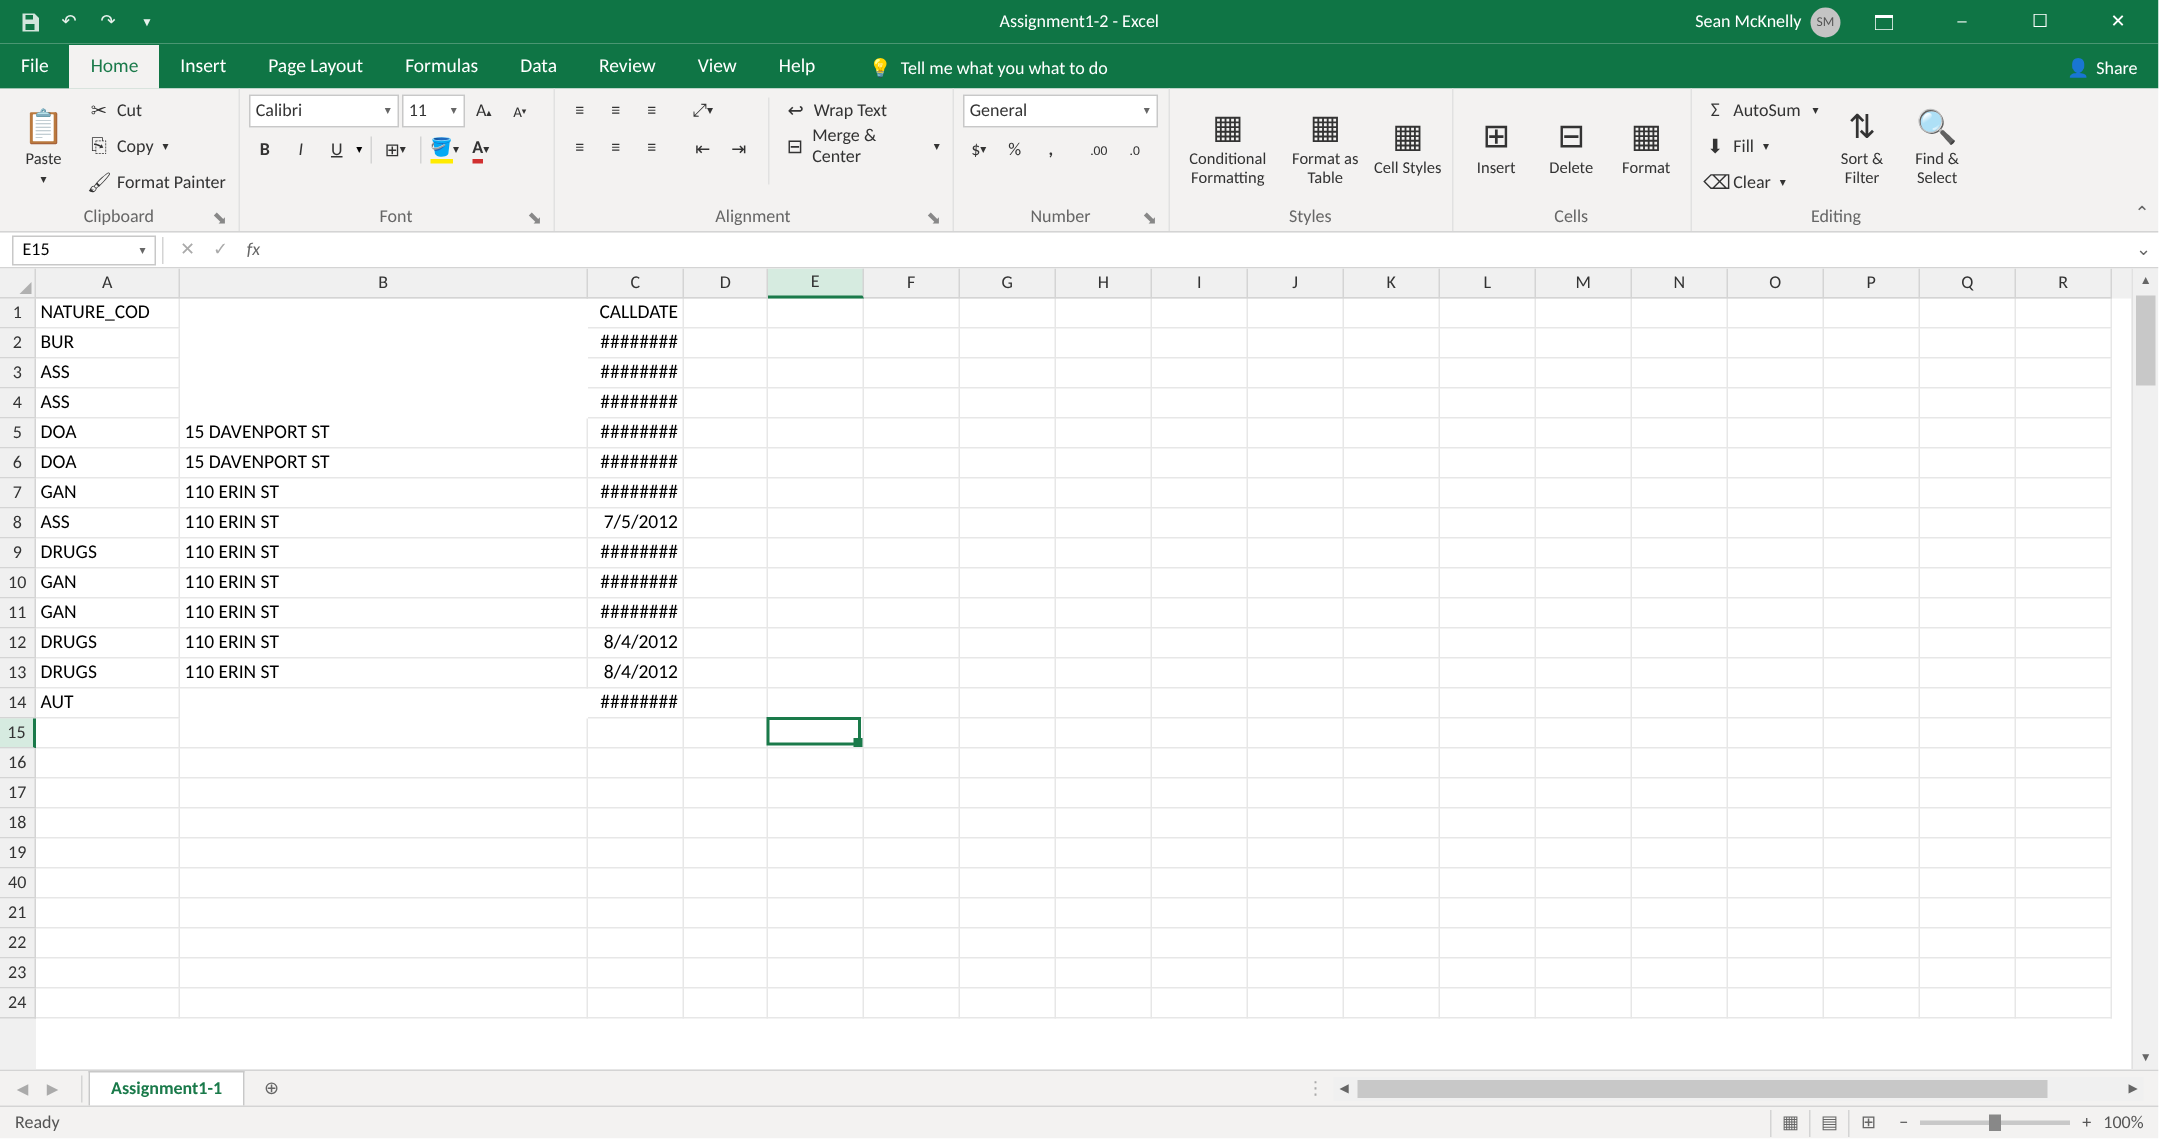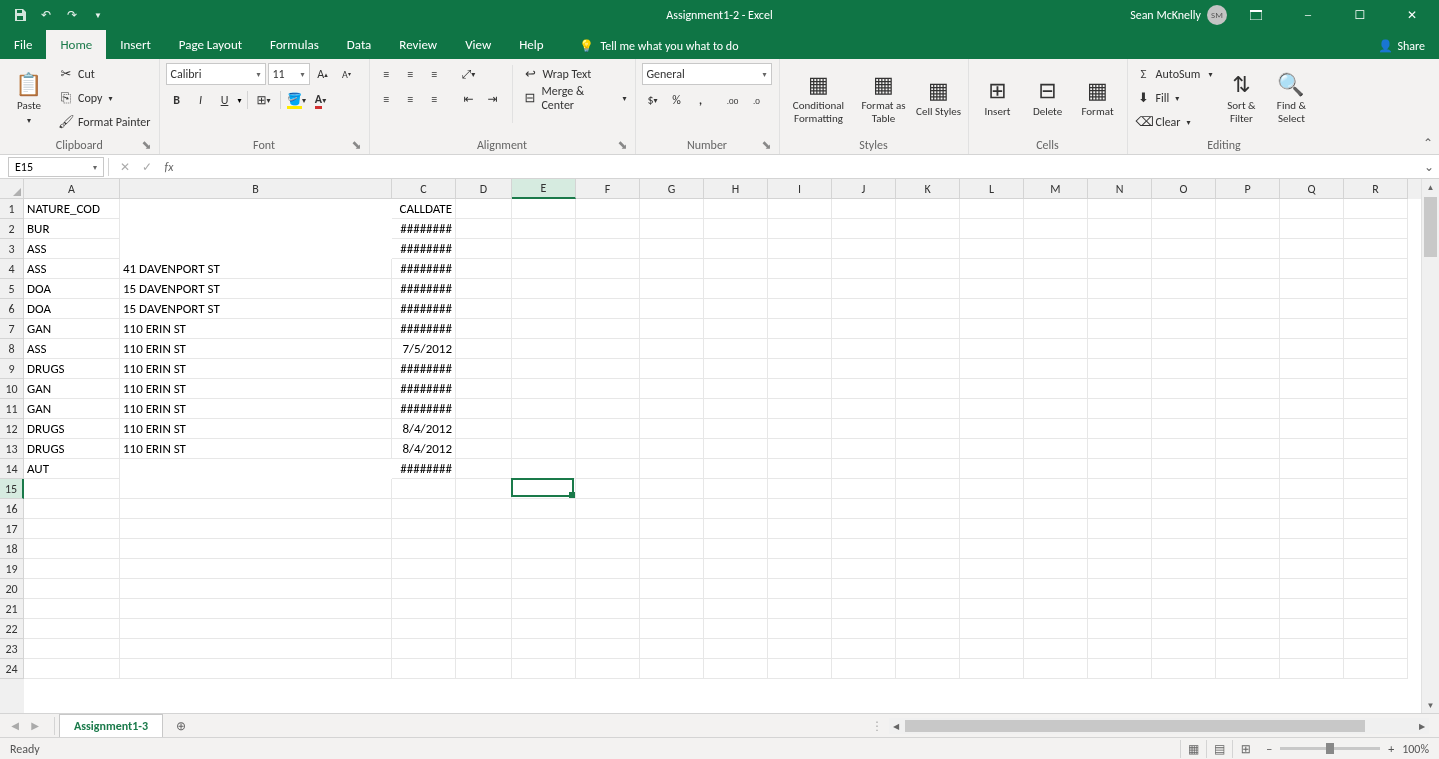--- a/index.html
+++ b/index.html
@@ -364,21 +364,21 @@
       <div class="row-h">10</div>
       <div class="row-h">11</div>
       <div class="row-h">12</div>
       <div class="row-h">13</div>
       <div class="row-h">14</div>
       <div class="row-h sel">15</div>
       <div class="row-h">16</div>
       <div class="row-h">17</div>
       <div class="row-h">18</div>
       <div class="row-h">19</div>
-      <div class="row-h">20</div>
+      <div class="row-h">40</div>
       <div class="row-h">21</div>
       <div class="row-h">22</div>
       <div class="row-h">23</div>
       <div class="row-h">24</div>
     </div>
   <div class="cells" id="cells">
       <div class="cell" style="left: 0px; top: 0px; width: 96px;">NATURE_COD</div>
       <div class="cell right" style="left: 368px; top: 0px; width: 64px;">CALLDATE</div>
       <div class="cell" style="left: 432px; top: 0px; width: 56px;"></div>
       <div class="cell" style="left: 488px; top: 0px; width: 64px;"></div>
@@ -423,21 +423,20 @@
       <div class="cell" style="left: 808px; top: 40px; width: 64px;"></div>
       <div class="cell" style="left: 872px; top: 40px; width: 64px;"></div>
       <div class="cell" style="left: 936px; top: 40px; width: 64px;"></div>
       <div class="cell" style="left: 1000px; top: 40px; width: 64px;"></div>
       <div class="cell" style="left: 1064px; top: 40px; width: 64px;"></div>
       <div class="cell" style="left: 1128px; top: 40px; width: 64px;"></div>
       <div class="cell" style="left: 1192px; top: 40px; width: 64px;"></div>
       <div class="cell" style="left: 1256px; top: 40px; width: 64px;"></div>
       <div class="cell" style="left: 1320px; top: 40px; width: 64px;"></div>
       <div class="cell" style="left: 0px; top: 60px; width: 96px;">ASS</div>
-      <div class="cell" style="left: 96px; top: 60px; width: 272px;">41 DAVENPORT ST</div>
       <div class="cell right" style="left: 368px; top: 60px; width: 64px;">########</div>
       <div class="cell" style="left: 432px; top: 60px; width: 56px;"></div>
       <div class="cell" style="left: 488px; top: 60px; width: 64px;"></div>
       <div class="cell" style="left: 552px; top: 60px; width: 64px;"></div>
       <div class="cell" style="left: 616px; top: 60px; width: 64px;"></div>
       <div class="cell" style="left: 680px; top: 60px; width: 64px;"></div>
       <div class="cell" style="left: 744px; top: 60px; width: 64px;"></div>
       <div class="cell" style="left: 808px; top: 60px; width: 64px;"></div>
       <div class="cell" style="left: 872px; top: 60px; width: 64px;"></div>
       <div class="cell" style="left: 936px; top: 60px; width: 64px;"></div>
@@ -814,21 +813,21 @@
     <div class="arr-b">▼</div>
   </div>
 </div>
 
 <div class="sheetbar">
   <div class="sheet-nav">
     <div class="sheet-nav-btn">◀</div>
     <div class="sheet-nav-btn">▶</div>
   </div>
   <div style="width:1px;height:18px;background:#d4d4d4;margin:0 4px"></div>
-  <div class="sheet-tab">Assignment1-3</div>
+  <div class="sheet-tab">Assignment1-1</div>
   <div class="sheet-add">⊕</div>
   <div style="flex:1"></div>
   <div style="color:#aaa;padding:0 6px">⋮</div>
   <div class="hscroll">
     <div class="arr-l">◀</div>
     <div class="thumb"></div>
     <div class="arr-r">▶</div>
   </div>
 </div>
 

